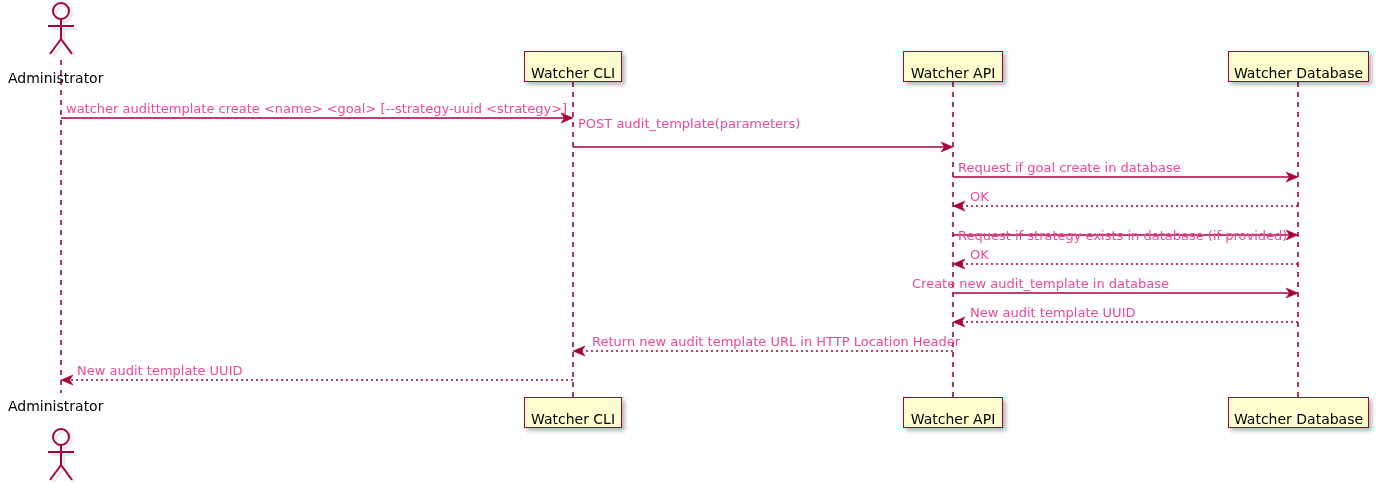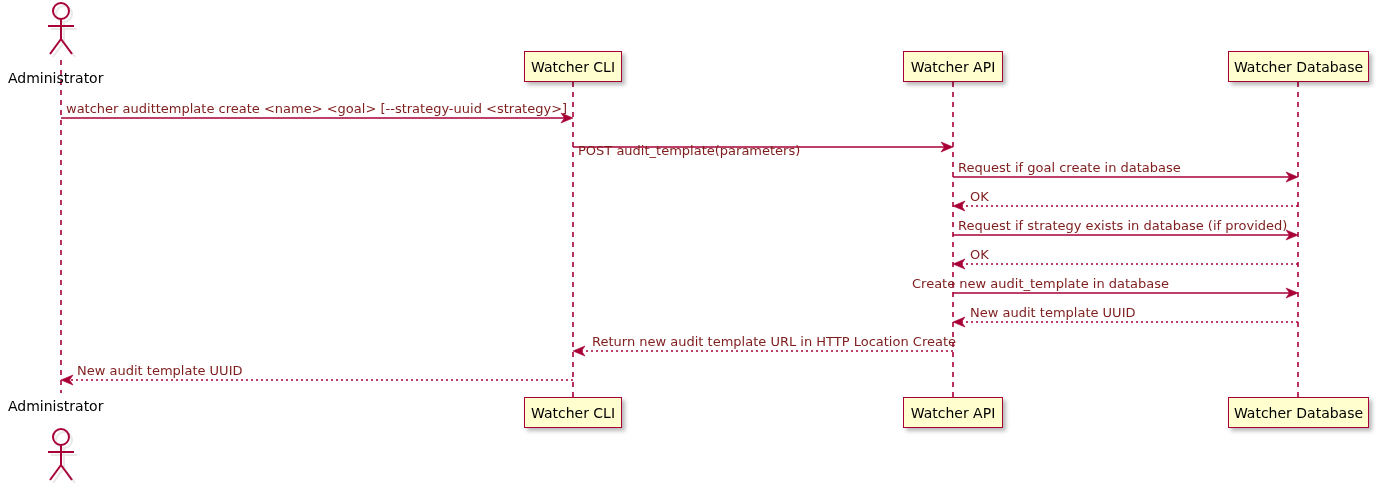--- a/index.html
+++ b/index.html
@@ -25,39 +25,39 @@
     width: 1379px;
     height: 483px;
   }
   .participant-box {
     position: absolute;
     background: #FEFECE;
     border: 1.5px solid #A80036;
     box-sizing: border-box;
     box-shadow: 3px 3px 4px rgba(0,0,0,0.28);
     display: flex;
-    align-items: center;
+    align-items: flex-end;
     justify-content: center;
     font-family: "DejaVu Sans", sans-serif;
     font-size: 14px;
     color: #000000;
     white-space: nowrap;
   }
   .actor-label {
     position: absolute;
     font-family: "DejaVu Sans", sans-serif;
     font-size: 14px;
     color: #000000;
     white-space: nowrap;
   }
   .msg-label {
     position: absolute;
     font-family: "DejaVu Sans", sans-serif;
     font-size: 13px;
-    color: #7f1d1d;
+    color: #ec4899;
     white-space: nowrap;
   }
 </style>
 </head>
 <body>
 
 <div id="diagram">
   <svg id="svg-layer" xmlns="http://www.w3.org/2000/svg" viewBox="0 0 1379 483">
     <defs>
       <filter id="boxshadow" x="-20%" y="-20%" width="160%" height="160%">
@@ -140,23 +140,23 @@
         <span>Watcher Database</span>
       </div>
       <div class="participant-box" style="left: 1228px; top: 397px; width: 141px; height: 31px;">
         <span>Watcher Database</span>
       </div>
     </div>
   <div id="labels">
       <div class="actor-label" style="left: 8px; top: 70px;">Administrator</div>
       <div class="actor-label" style="left: 8px; top: 398px;">Administrator</div>
       <div class="msg-label" style="left: 66px; top: 101px;">watcher audittemplate create &lt;name&gt; &lt;goal&gt; [--strategy-uuid &lt;strategy&gt;]</div>
-      <div class="msg-label" style="left: 578px; top: 143px;">POST audit_template(parameters)</div>
+      <div class="msg-label" style="left: 578px; top: 116px;">POST audit_template(parameters)</div>
       <div class="msg-label" style="left: 958px; top: 160px;">Request if goal create in database</div>
       <div class="msg-label" style="left: 970px; top: 189px;">OK</div>
-      <div class="msg-label" style="left: 958px; top: 218px;">Request if strategy exists in database (if provided)</div>
+      <div class="msg-label" style="left: 958px; top: 228px;">Request if strategy exists in database (if provided)</div>
       <div class="msg-label" style="left: 970px; top: 247px;">OK</div>
       <div class="msg-label" style="left: 912px; top: 276px;">Create new audit_template in database</div>
       <div class="msg-label" style="left: 970px; top: 305px;">New audit template UUID</div>
-      <div class="msg-label" style="left: 592px; top: 334px;">Return new audit template URL in HTTP Location Create</div>
+      <div class="msg-label" style="left: 592px; top: 334px;">Return new audit template URL in HTTP Location Header</div>
       <div class="msg-label" style="left: 77px; top: 363px;">New audit template UUID</div>
     </div>
 </div>
 
 </body></html>

